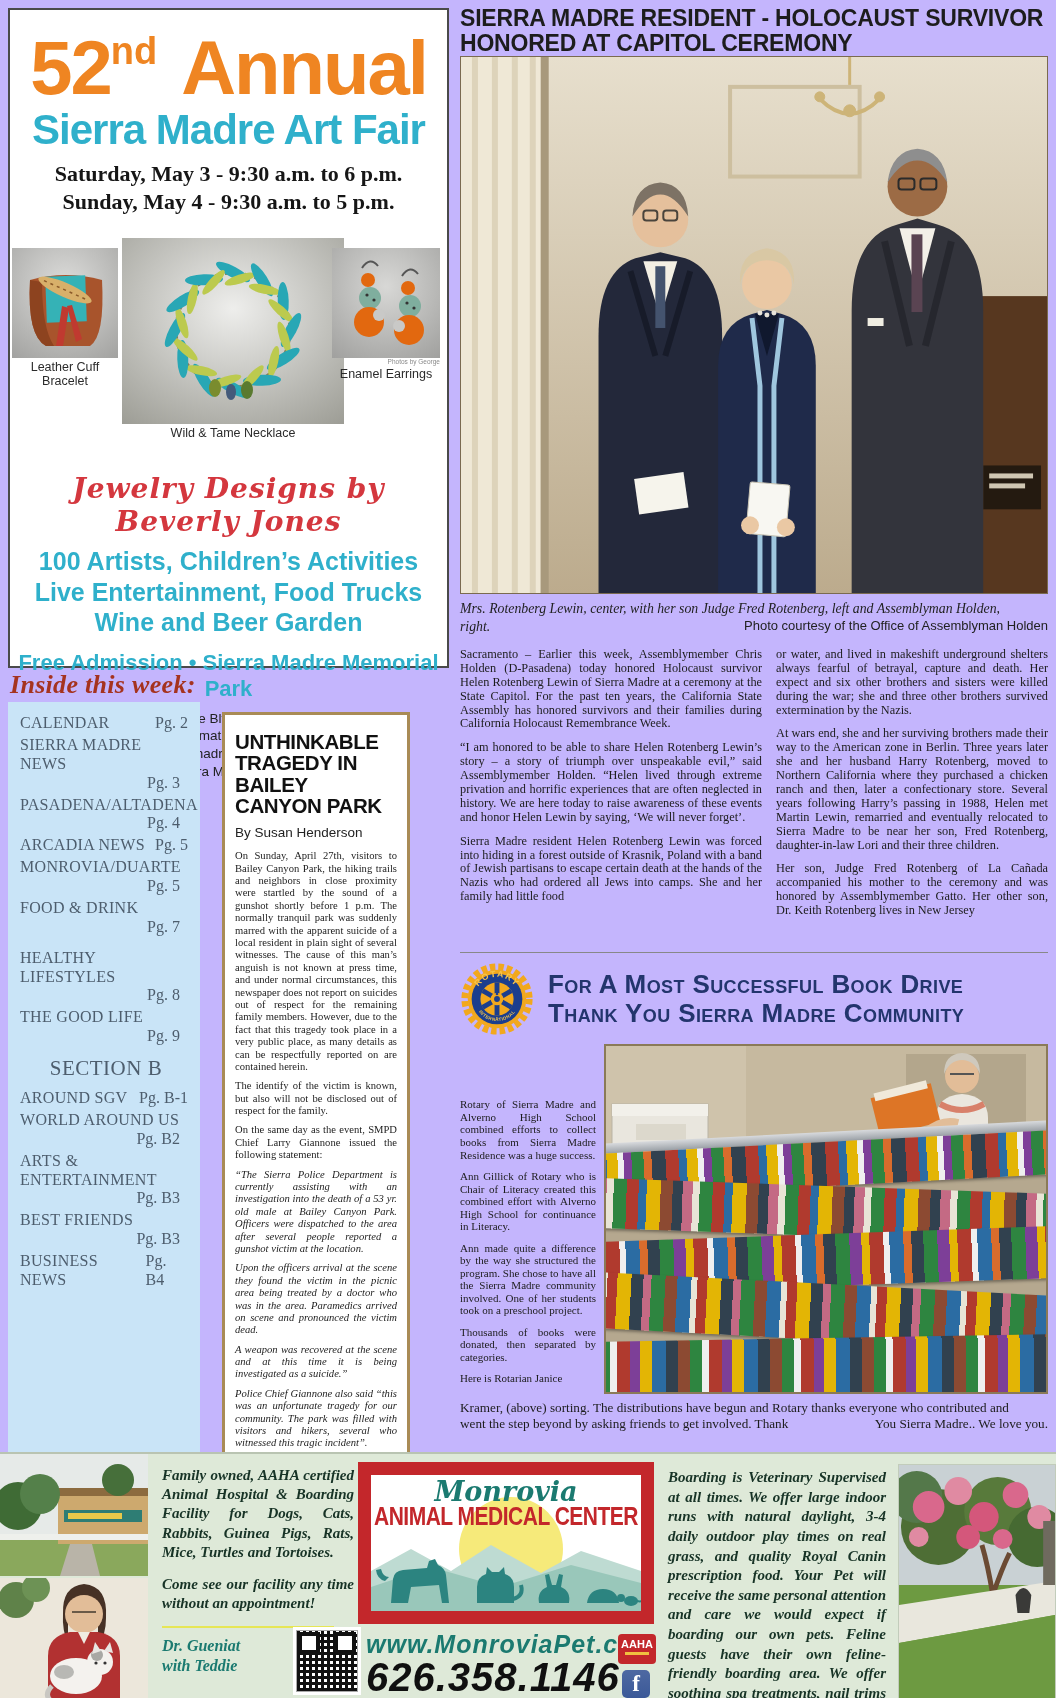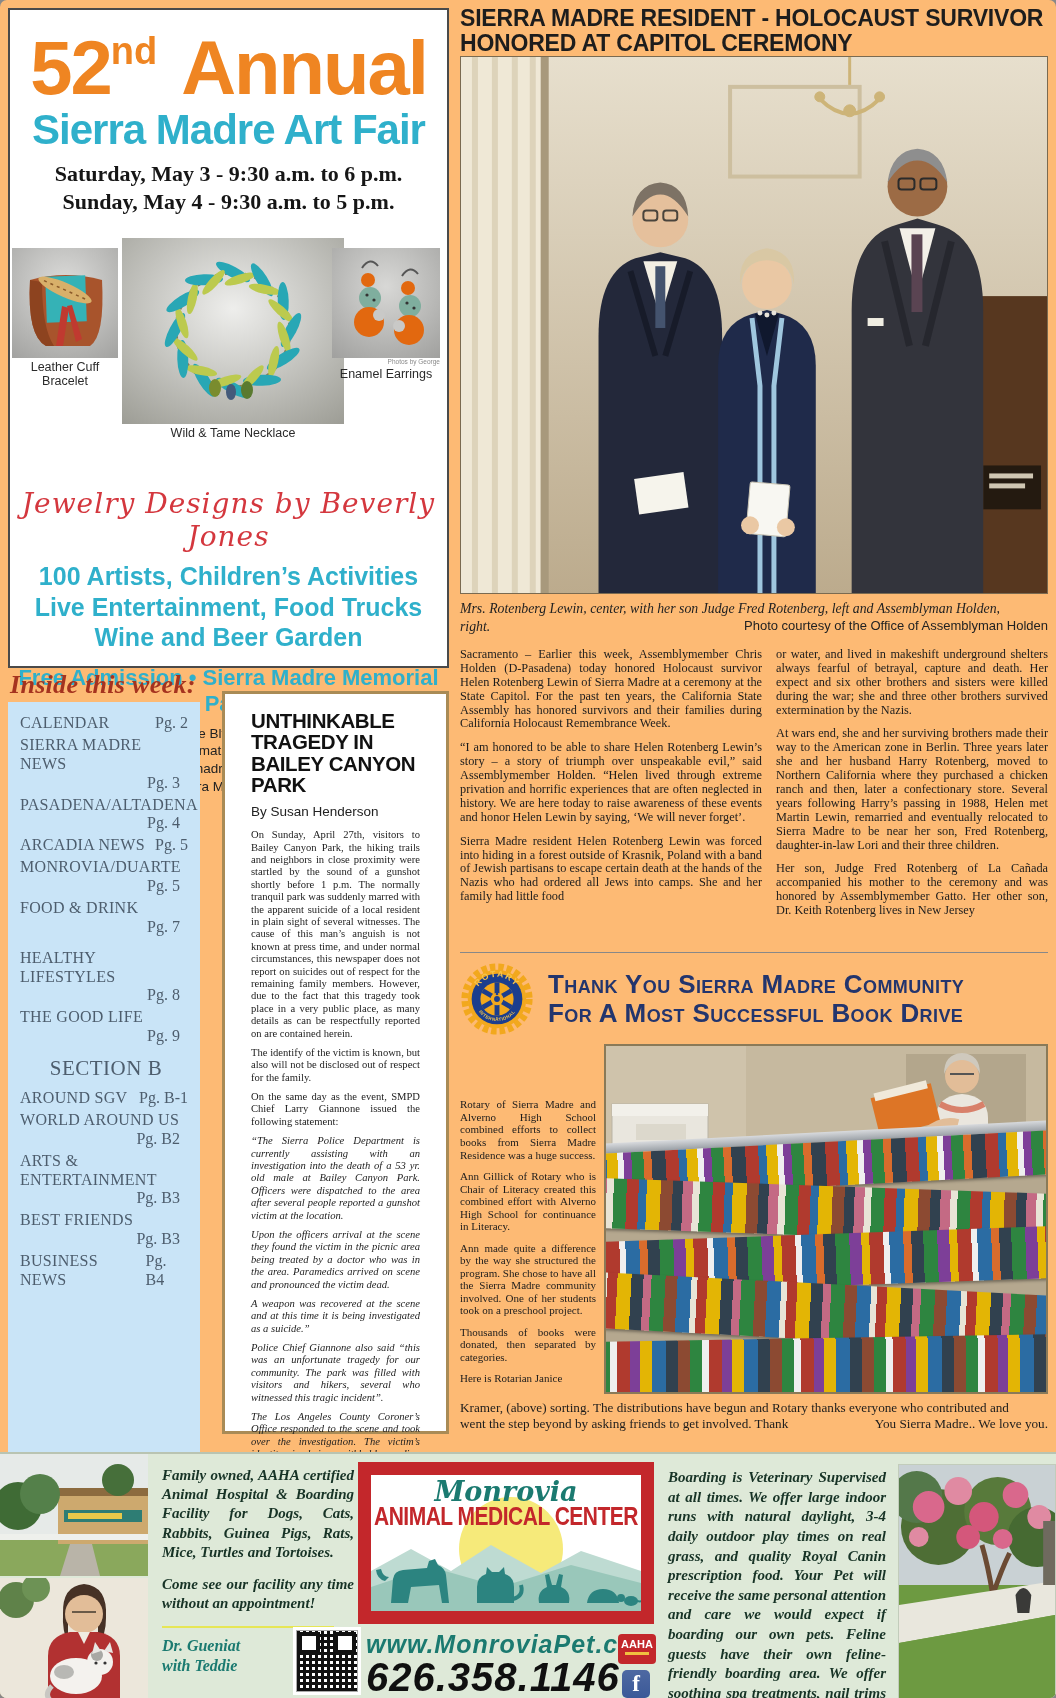--- a/index.html
+++ b/index.html
@@ -1,56 +1,56 @@
 <!DOCTYPE html>
 <html lang="en"><head>
 <meta charset="utf-8">
 <style>
   html,body{margin:0;padding:0;background:#888;}
-  #page{position:relative;width:1056px;height:1698px;background:#fdba74;margin:0 auto;
-        font-family:"Liberation Serif",serif;color:#222;overflow:hidden;border-radius:7px;}
+  #page{position:relative;width:1056px;height:1698px;background:#c4b5fd;margin:0 auto;
+        font-family:"Liberation Serif",serif;color:#222;overflow:hidden;}
 
   
   #artad{position:absolute;left:8px;top:8px;width:441px;height:660px;border:2px solid #4a4a4a;
          background:#fff;text-align:center;box-sizing:border-box;}
   .a52{font-family:"Liberation Sans",sans-serif;font-weight:bold;color:#ef8522;font-size:76px;
        line-height:1;letter-spacing:-2px;margin-top:20px;}
   .a52 sup{font-size:38px;vertical-align:30px;letter-spacing:0;}
   .a52 .gap{display:inline-block;width:24px;}
   .atitle{font-family:"Liberation Sans",sans-serif;font-weight:bold;color:#2fb0cb;font-size:42px;
           line-height:1.05;letter-spacing:-1px;margin-top:2px;}
   .adate{font-family:Liberation Serif, serif;font-weight:bold;font-size:22px;color:#161616;
          line-height:1.28;margin-top:8px;}
   .photo-area{position:relative;height:246px;margin-top:6px;}
   .fig{position:absolute;}
   .fig svg{display:block;}
   .figcap{font-family:"Liberation Sans",sans-serif;font-size:12.5px;color:#2b2b2b;margin-top:2px;}
   .pcredit{font-family:"Liberation Sans",sans-serif;font-size:6.5px;color:#8a8a8a;text-align:right;}
-  .designer{font-family:"DejaVu Serif",serif;font-style:italic;font-weight:normal;color:#d4373e;
-            font-size:28px;margin-top:19px;letter-spacing:1px;}
+  .designer{font-family:"DejaVu Serif",serif;font-style:italic;font-weight:bold;color:#d4373e;
+            font-size:28px;margin-top:4px;letter-spacing:1px;}
   .features{font-family:"Liberation Sans",sans-serif;font-weight:bold;color:#2fb0cb;font-size:25px;
             line-height:1.22;margin-top:8px;}
   .admission{font-family:"Liberation Sans",sans-serif;font-weight:bold;color:#2fb0cb;font-size:22px;margin-top:12px;}
   .addr{font-family:"Liberation Sans",sans-serif;font-size:13.5px;line-height:1.3;color:#222;margin-top:8px;}
 
   
   #insideweek{position:absolute;left:10px;top:670px;font-size:26px;font-weight:bold;font-style:italic;
               color:#a5331f;letter-spacing:.3px;}
   #toc{position:absolute;left:8px;top:702px;width:192px;height:836px;background:#c9e4f7;
        box-sizing:border-box;padding:12px 8px 10px 12px;font-size:16px;color:#4d5d6d;overflow:hidden;}
   .ti{margin-bottom:3px;line-height:1.18;}
   .ti.inline{display:flex;justify-content:space-between;padding-right:4px;}
   .ti.wrap .pg{display:block;text-align:right;padding-right:12px;}
   .ti .lbl{letter-spacing:.3px;}
   .sp{margin-top:12px;}
   .secb{text-align:center;font-size:21px;margin:10px 0 8px;letter-spacing:.5px;}
 
   
-  #tragedy{position:absolute;left:222px;top:691px;width:227px;height:743px;border:3px solid #a98b56;
-           background:#fff;box-sizing:border-box;padding:16px 26px;}
+  #tragedy{position:absolute;left:222px;top:712px;width:188px;height:743px;border:3px solid #a98b56;
+           background:#fff;box-sizing:border-box;padding:16px 10px;}
   .ttitle{font-family:"Liberation Sans",sans-serif;font-weight:bold;font-size:20.5px;line-height:1.04;
           letter-spacing:-.4px;color:#111;}
   .tby{font-family:"Liberation Sans",sans-serif;font-size:13.5px;margin:9px 0 10px;color:#222;}
   .tp{font-size:10.6px;line-height:1.17;text-align:justify;margin:0 0 7px;color:#1c1c1c;hyphens:auto;}
   .tq{font-style:italic;}
 
   
   #holohead{position:absolute;left:460px;top:6px;width:592px;font-family:"Liberation Sans",sans-serif;
             font-weight:bold;font-size:23px;line-height:1.07;color:#1d1d1d;letter-spacing:-.2px;}
   #holophoto{position:absolute;left:460px;top:56px;width:588px;height:538px;overflow:hidden;
@@ -392,22 +392,22 @@
         <circle r="3" fill="#1b3e8e"></circle>
       <rect x="-1.2" y="-10" width="2.4" height="6" fill="#1b3e8e"></rect>
       <defs>
         <path id="at" d="M-20,-11 A23,23 0 0 1 20,-11"></path>
         <path id="ab" d="M-21,9 A23,23 0 0 0 21,9"></path>
       </defs>
       <text font-size="9" font-weight="bold" fill="#f6c44c" font-family="Liberation Sans,sans-serif" letter-spacing="1.4"><textPath href="#at" startOffset="50%" text-anchor="middle">ROTARY</textPath></text>
       <text font-size="4.6" font-weight="bold" fill="#f6c44c" font-family="Liberation Sans,sans-serif" letter-spacing=".5"><textPath href="#ab" startOffset="50%" text-anchor="middle">INTERNATIONAL</textPath></text>
     </svg>
     <div class="bh">
+      <div>For A Most Successful  Book Drive</div>
       <div>Thank You Sierra Madre Community</div>
-      <div>For A Most Successful  Book Drive</div>
     </div>
   </div>
   <div id="bookrow">
     <div class="bcol">
       <p>Rotary of Sierra Madre and Alverno High School combined efforts to collect books from Sierra Madre Residence was a huge success.</p>
       <p>Ann Gillick of Rotary who is Chair of Literacy created this combined effort with Alverno High School for continuance in Literacy.</p>
       <p>Ann made quite a difference by the way she structured the program. She chose to have all the Sierra Madre community involved.  One of her students took on a preschool project.</p>
       <p>Thousands of books were donated, then separated by categories.</p>
       <p>Here is Rotarian Janice</p>
     </div>

